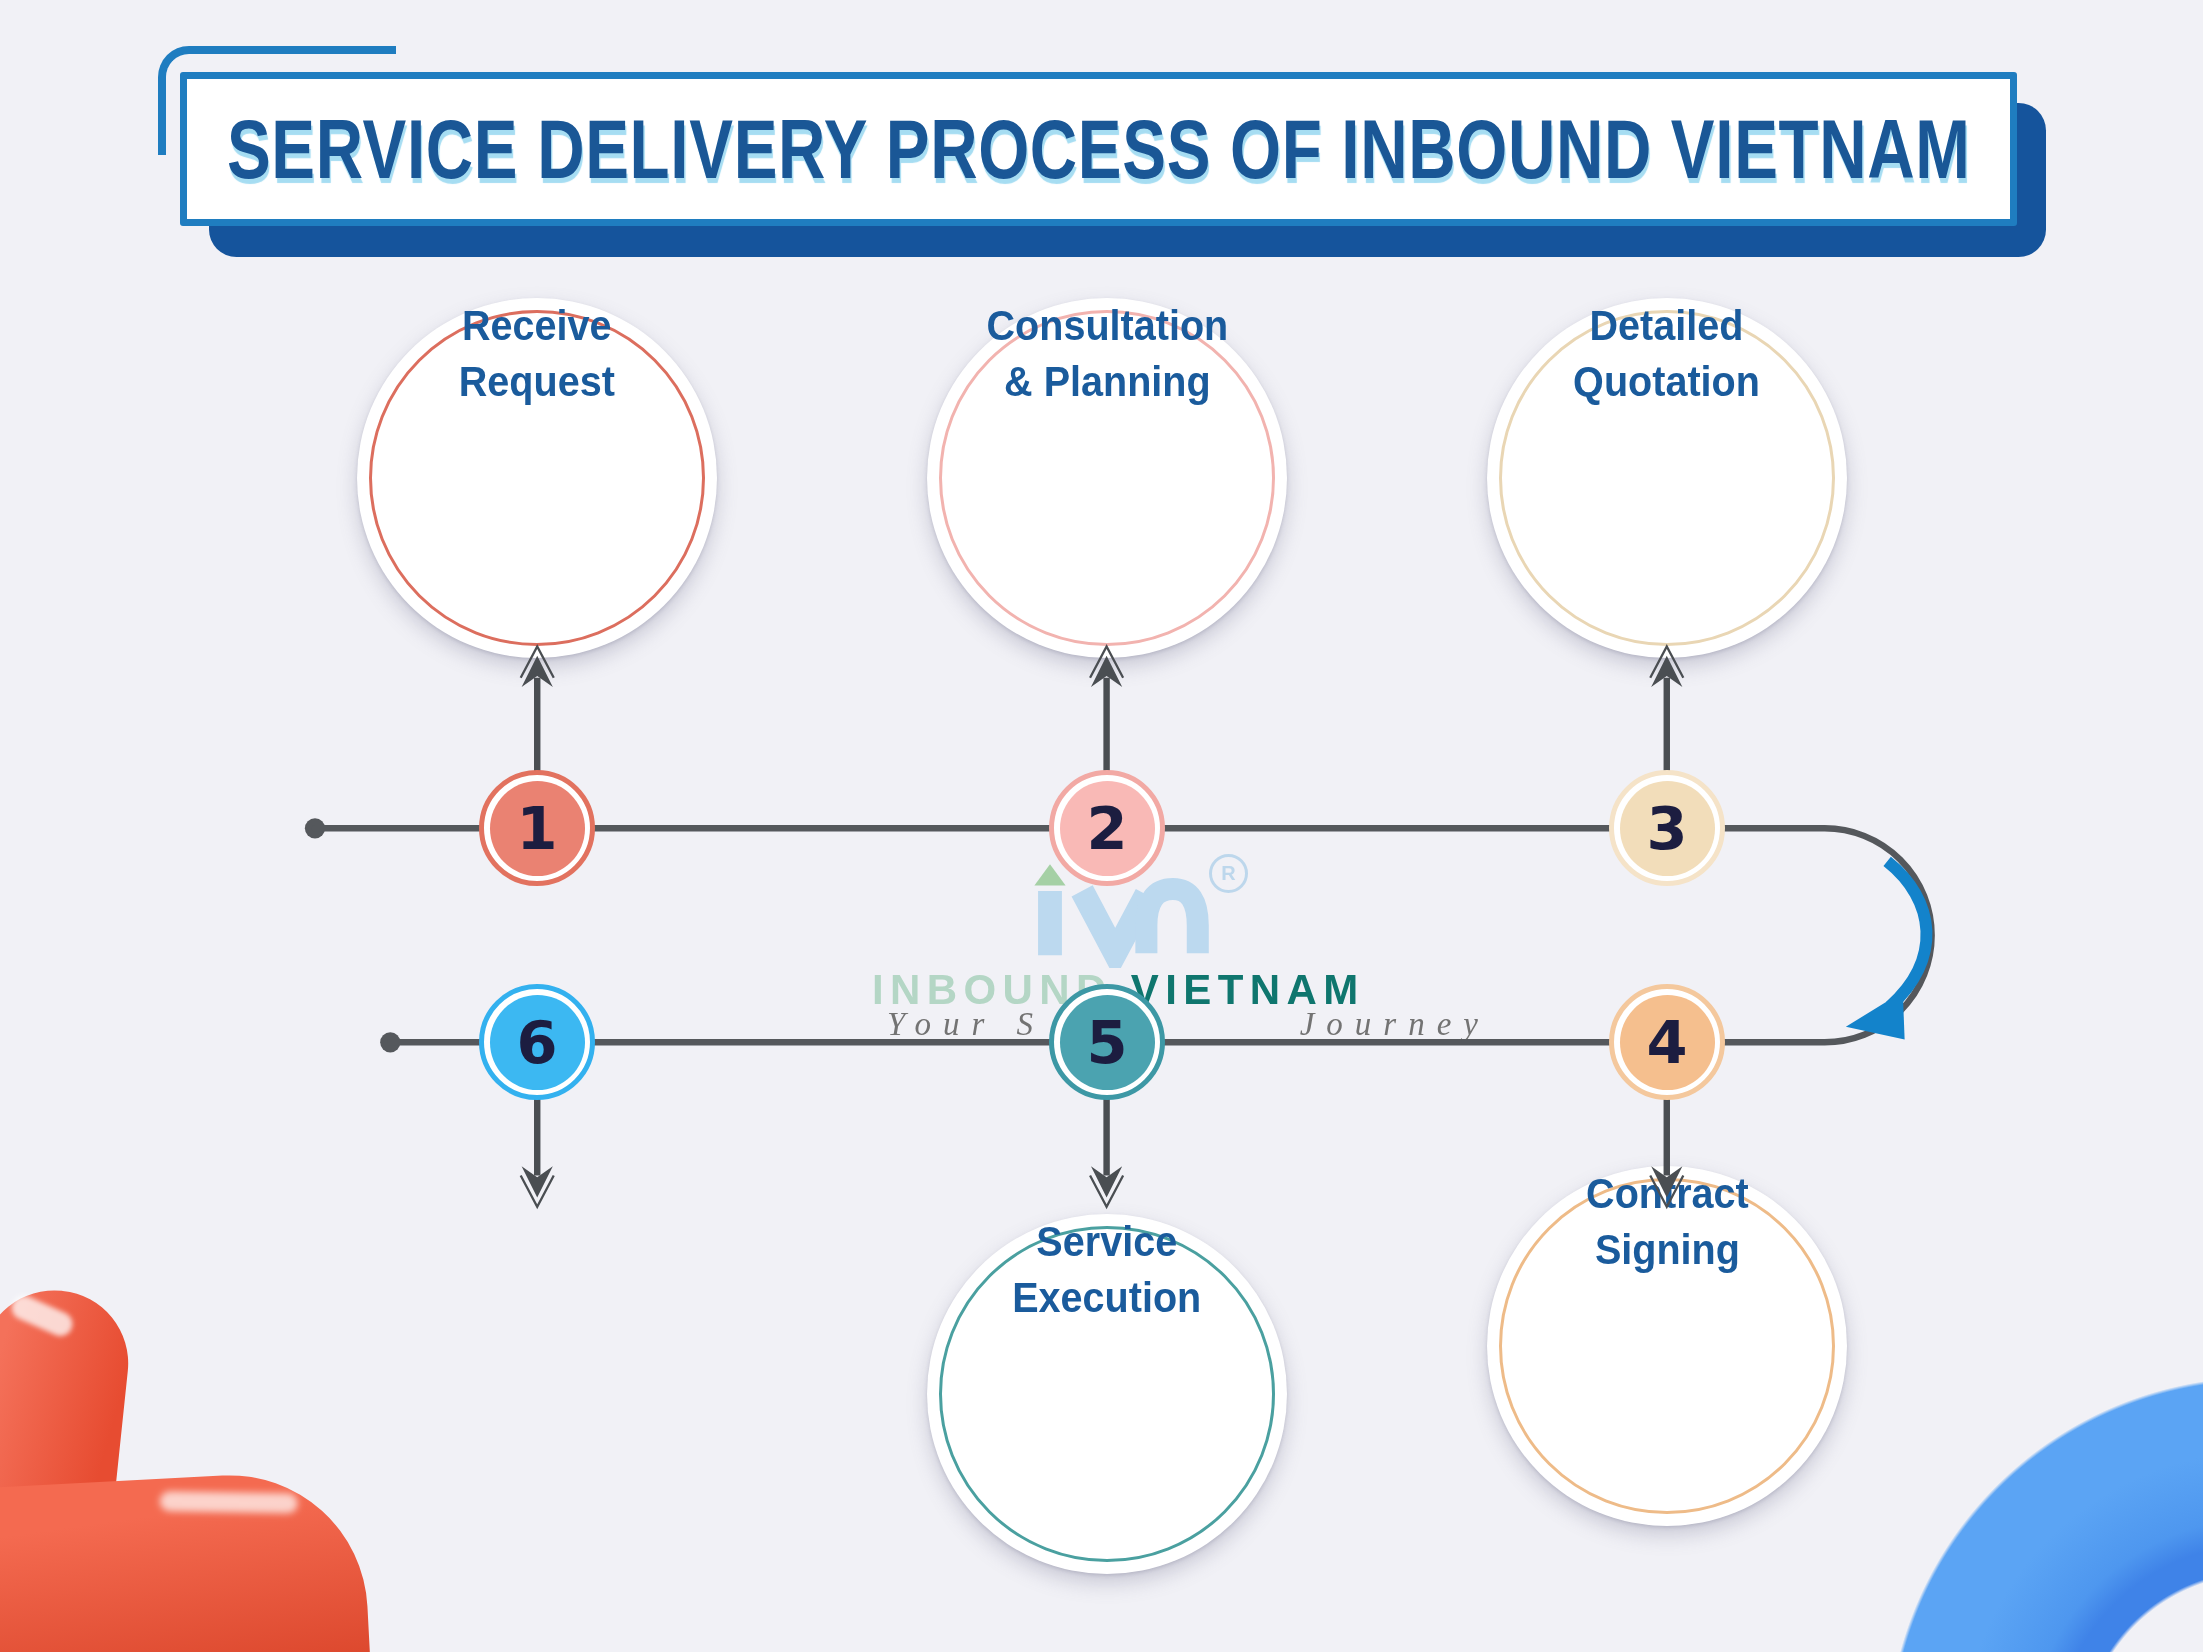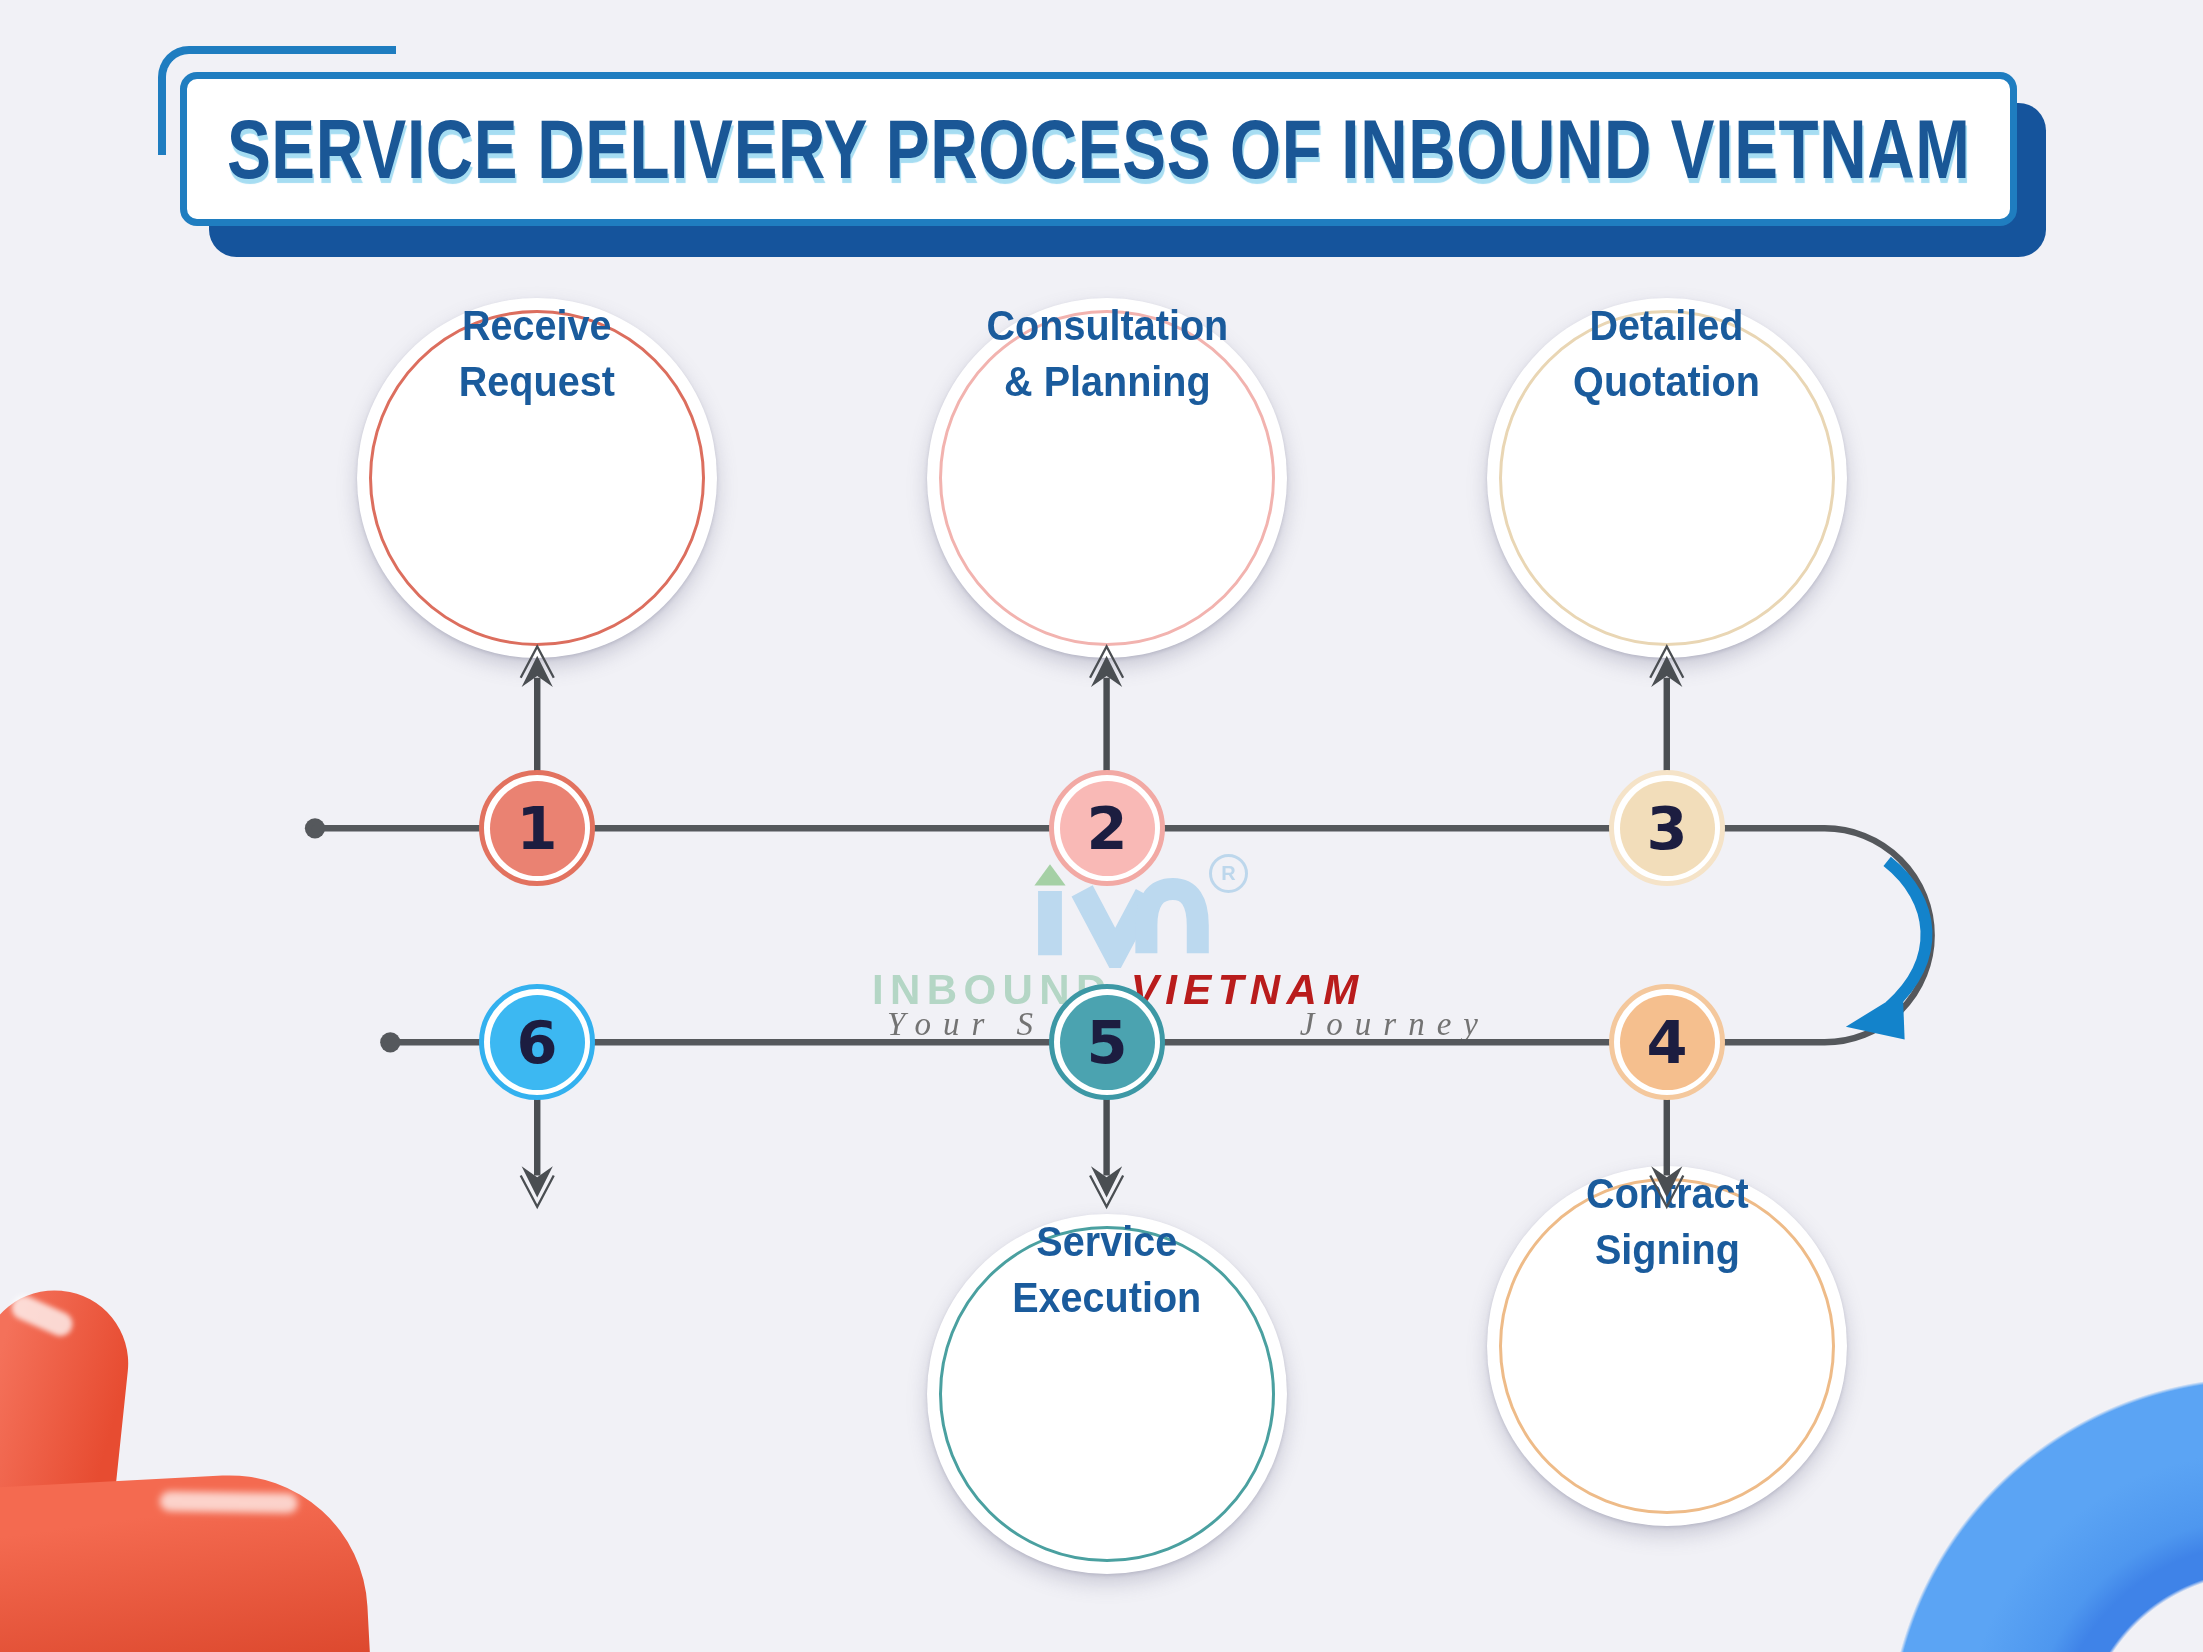--- a/index.html
+++ b/index.html
@@ -4,21 +4,21 @@
 <style>
   html,body{margin:0;padding:0;background:#f1f1f6;}
   .canvas{position:relative;width:2204px;height:1653px;overflow:hidden;background:#f1f1f6;
           font-family:"Liberation Sans",sans-serif;}
 
   
   .banner-echo{position:absolute;left:158px;top:46px;width:230px;height:101px;
     border-top:8.3px solid #1f7dc0;border-left:8.3px solid #1f7dc0;border-top-left-radius:31px;}
   .banner-shadow{position:absolute;left:209px;top:103px;width:1837px;height:154px;
     border-radius:27.5px;background:#15549c;}
-  .banner{position:absolute;left:180px;top:72px;width:1837px;height:154px;border-radius:17px;
+  .banner{position:absolute;left:180px;top:72px;width:1837px;height:154px;border-radius:3px;
     background:#ffffff;border:7.3px solid #1f7dc0;box-sizing:border-box;
     display:flex;align-items:center;justify-content:center;}
   .title{display:inline-block;font-weight:bold;font-size:84px;color:#1a5796;letter-spacing:0.9px;
     transform:scaleX(0.78);white-space:nowrap;
     text-shadow:1.8px 4.6px 0.9px rgba(150,215,240,.85);}
 
   
   .circle{position:absolute;width:360px;height:360px;border-radius:50%;background:#ffffff;
     box-shadow:0 9.2px 20px rgba(110,110,140,.30), 0 1.8px 3.7px rgba(110,110,140,.25);
     display:flex;justify-content:center;z-index:3;}
@@ -44,21 +44,21 @@
   .flow-svg{position:absolute;left:0;top:0;z-index:4;}
 
   
   .logo{position:absolute;z-index:1;}
   .logo-mono{left:1025px;top:856px;}
   .logo-reg{left:1209px;top:854px;width:39px;height:39px;border:3.7px solid #bdd7ec;
     border-radius:50%;box-sizing:border-box;display:flex;align-items:center;justify-content:center;
     font-weight:bold;font-size:20px;color:#bdd7ec;}
   .logo-word{left:872px;top:966px;width:468px;text-align:center;font-weight:bold;
     font-size:42px;letter-spacing:6.4px;white-space:nowrap;}
-  .logo-word .w1{color:#b4d6c5;} .logo-word .w2{color:#b91c1c;font-style:italic;}
+  .logo-word .w1{color:#b4d6c5;} .logo-word .w2{color:#0f766e;}
   .logo-tag{top:1006px;font-family:"Liberation Serif",serif;font-style:italic;
     font-size:33px;letter-spacing:12px;color:#737373;white-space:nowrap;}
   .tag-left{left:828px;width:217px;text-align:right;position:absolute;}
   .tag-right{left:1215px;width:275px;text-align:right;position:absolute;}
 
   
   .blob-finger{position:absolute;left:-27.5px;top:1290px;width:147px;height:303px;
     border-radius:73px;background:linear-gradient(100deg,#f4715a 15%,#e74c31 80%);
     transform:rotate(6deg);z-index:2;}
   .blob-finger::after{content:"";position:absolute;left:24px;top:14.7px;width:64px;height:24px;

